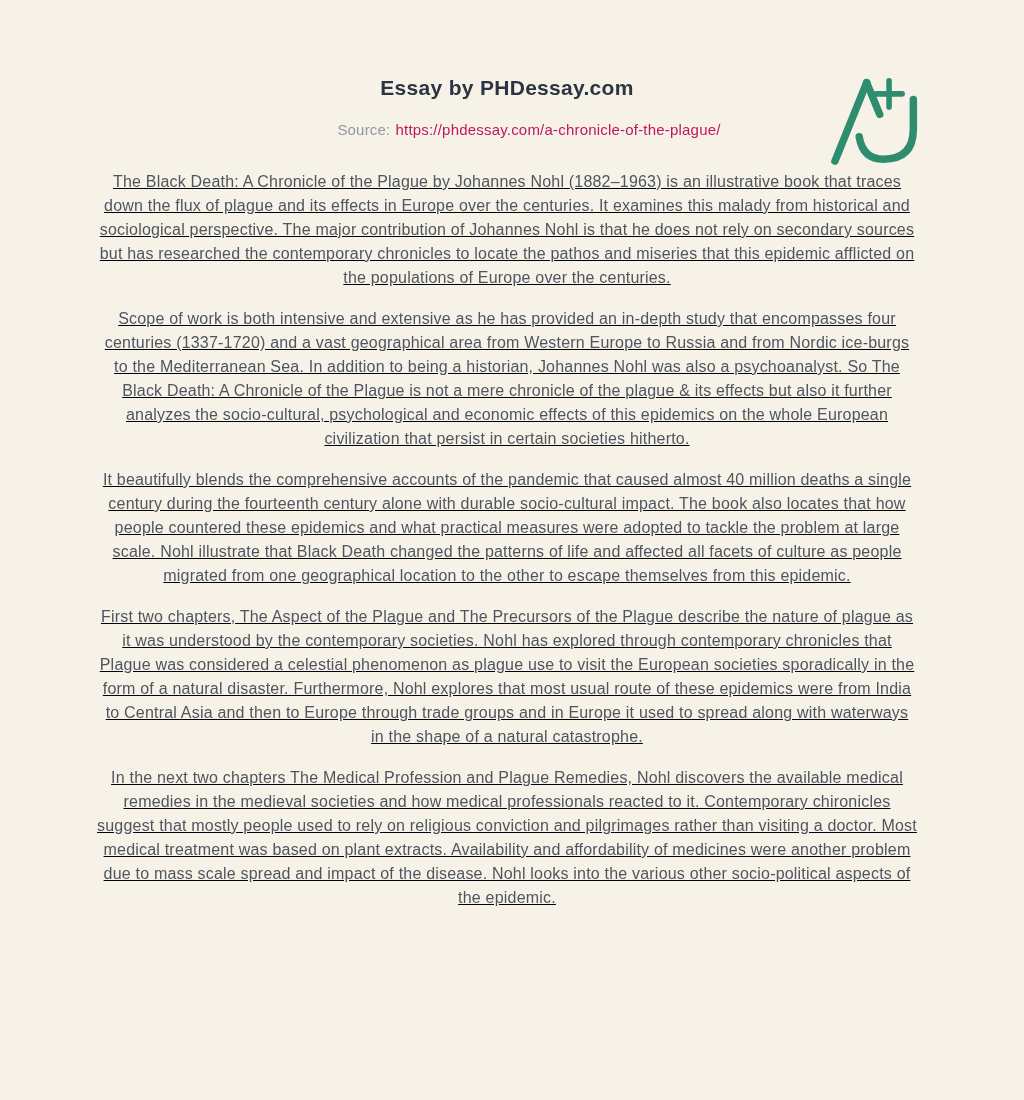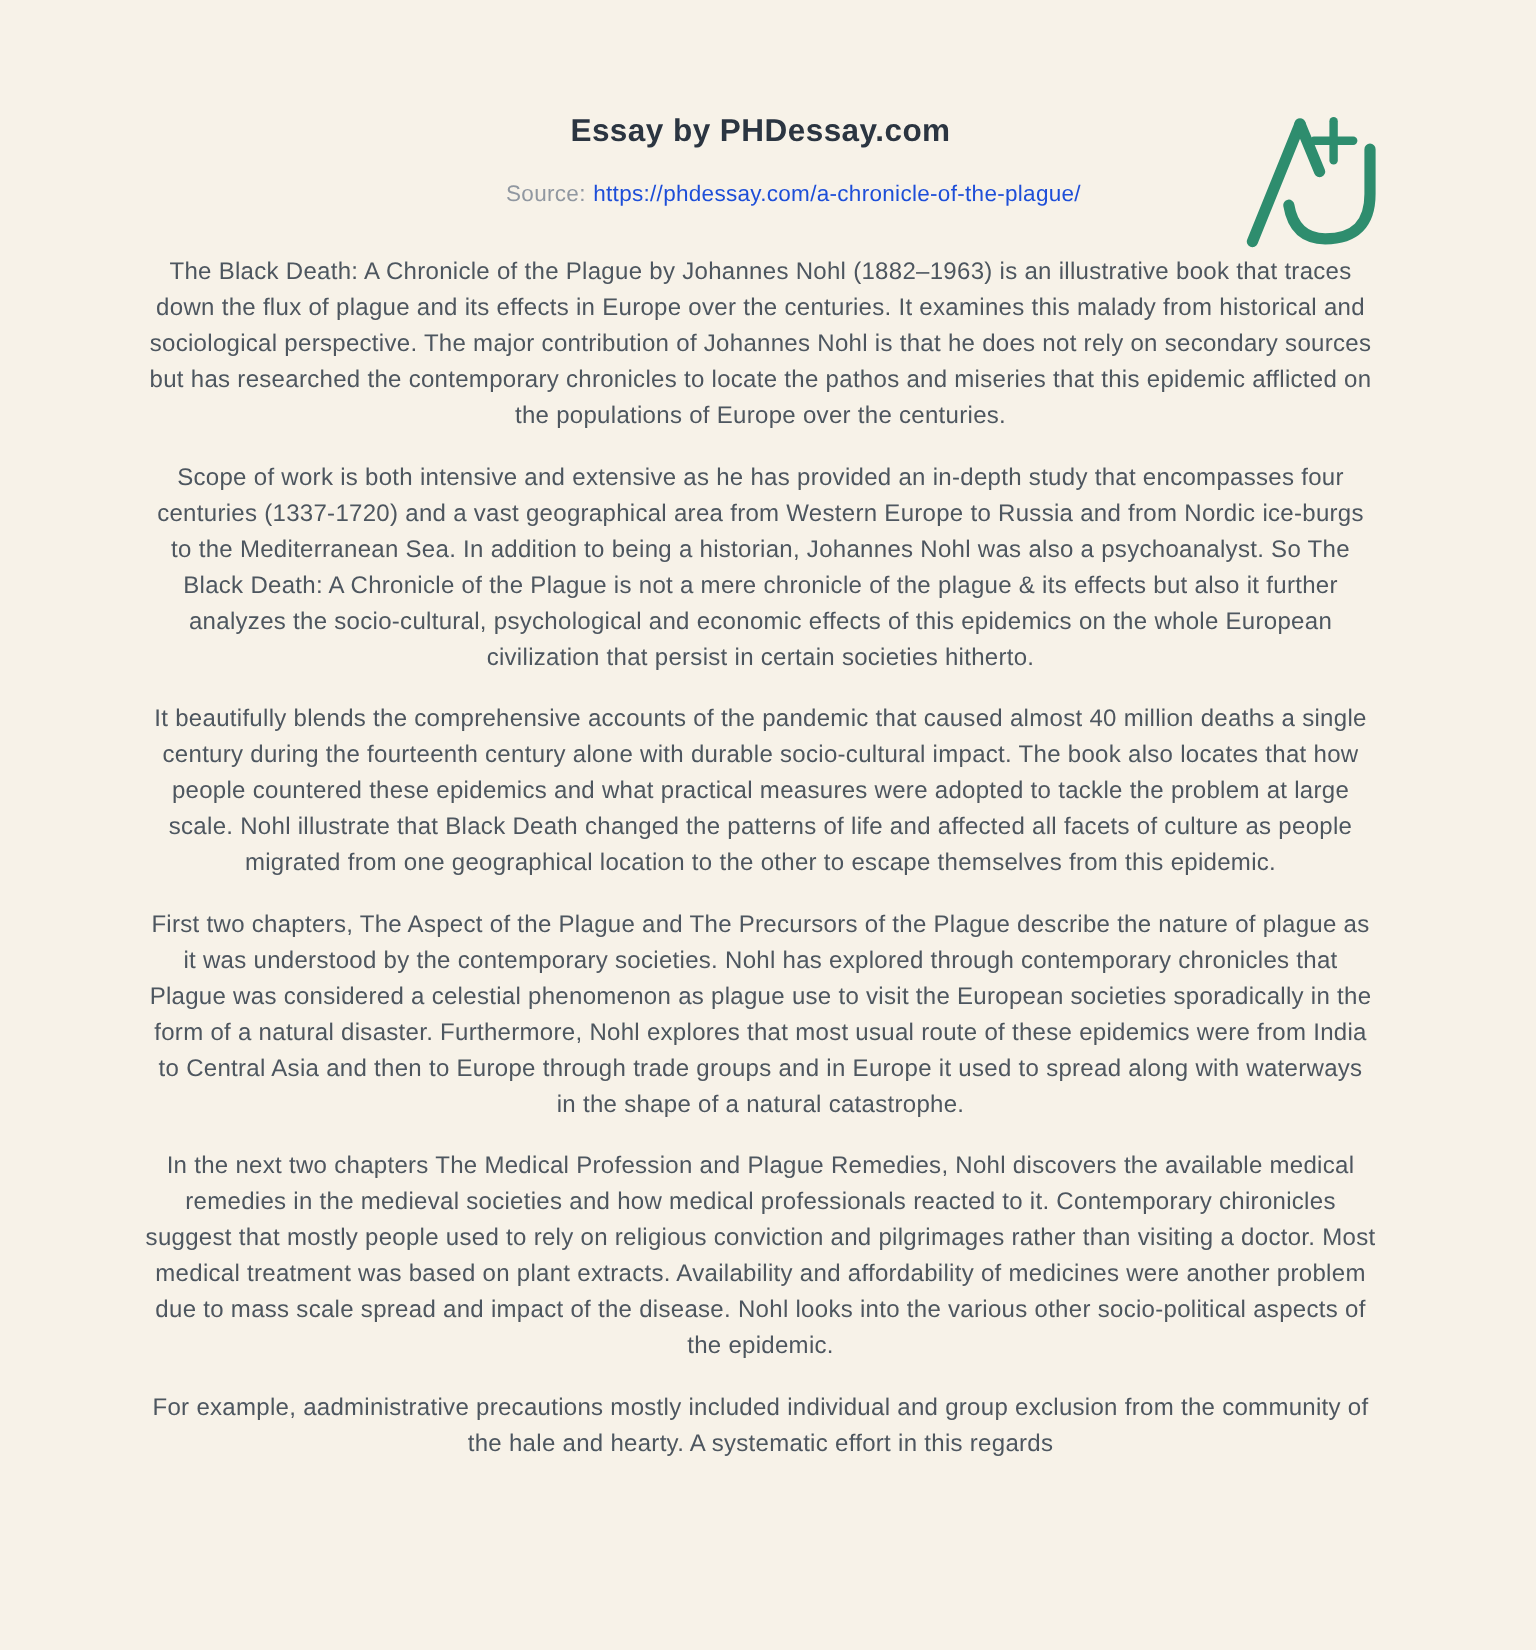--- a/index.html
+++ b/index.html
@@ -29,39 +29,39 @@
     letter-spacing: 0.3px;
   }
   .source-line {
     margin-top: 21px;
     font-size: 15px;
     color: #9097a0;
     letter-spacing: 0.2px;
   }
   .source-label { margin-right: 5px; margin-left: 44px; }
   .source-link {
-    color: #1d4ed8;
+    color: #be185d;
     text-decoration: none;
     cursor: pointer;
   }
   .logo {
     position: absolute;
     top: 72px;
     right: 92px;
     width: 112px;
     height: 96px;
   }
   .title {
     margin-top: 74px;
     font-size: 31px;
     font-weight: 700;
     color: #24303e;
     letter-spacing: 0.2px;
   }
-  .paragraphs { margin-top: 32px; }
+  .paragraphs { margin-top: 32px; text-decoration: underline; }
   .para {
     font-size: 16px;
     line-height: 24px;
     color: #4d565f;
     letter-spacing: 0.2px;
     margin-bottom: 17px;
   }
 </style>
 </head>
 <body>
@@ -90,17 +90,16 @@
       <span class="source-label">Source:</span><a class="source-link" href="#">https://phdessay.com/a-chronicle-of-the-plague/</a>
     </div>
 
 
     <div class="paragraphs">
       <p class="para">The Black Death: A Chronicle of the Plague by Johannes Nohl (1882–1963) is an illustrative book that traces down the flux of plague and its effects in Europe over the centuries. It examines this malady from historical and sociological perspective. The major contribution of Johannes Nohl is that he does not rely on secondary sources but has researched the contemporary chronicles to locate the pathos and miseries that this epidemic afflicted on the populations of Europe over the centuries.</p>
       <p class="para">Scope of work is both intensive and extensive as he has provided an in-depth study that encompasses four centuries (1337-1720) and a vast geographical area from Western Europe to Russia and from Nordic ice-burgs to the Mediterranean Sea. In addition to being a historian, Johannes Nohl was also a psychoanalyst. So The Black Death: A Chronicle of the Plague is not a mere chronicle of the plague &amp; its effects but also it further analyzes the socio-cultural, psychological and economic effects of this epidemics on the whole European civilization that persist in certain societies hitherto.</p>
       <p class="para">It beautifully blends the comprehensive accounts of the pandemic that caused almost 40 million deaths a single century during the fourteenth century alone with durable socio-cultural impact. The book also locates that how people countered these epidemics and what practical measures were adopted to tackle the problem at large scale. Nohl illustrate that Black Death changed the patterns of life and affected all facets of culture as people migrated from one geographical location to the other to escape themselves from this epidemic.</p>
       <p class="para">First two chapters, The Aspect of the Plague and The Precursors of the Plague describe the nature of plague as it was understood by the contemporary societies. Nohl has explored through contemporary chronicles that Plague was considered a celestial phenomenon as plague use to visit the European societies sporadically in the form of a natural disaster. Furthermore, Nohl explores that most usual route of these epidemics were from India to Central Asia and then to Europe through trade groups and in Europe it used to spread along with waterways in the shape of a natural catastrophe.</p>
       <p class="para">In the next two chapters The Medical Profession and Plague Remedies, Nohl discovers the available medical remedies in the medieval societies and how medical professionals reacted to it. Contemporary chironicles suggest that mostly people used to rely on religious conviction and pilgrimages rather than visiting a doctor. Most medical treatment was based on plant extracts. Availability and affordability of medicines were another problem due to mass scale spread and impact of the disease. Nohl looks into the various other socio-political aspects of the epidemic.</p>
-      <p class="para">For example, aadministrative precautions mostly included individual and group exclusion from the community of the hale and hearty. A systematic effort in this regards</p>
     </div>
 
   </div>
 </div>
 
 </body></html>

